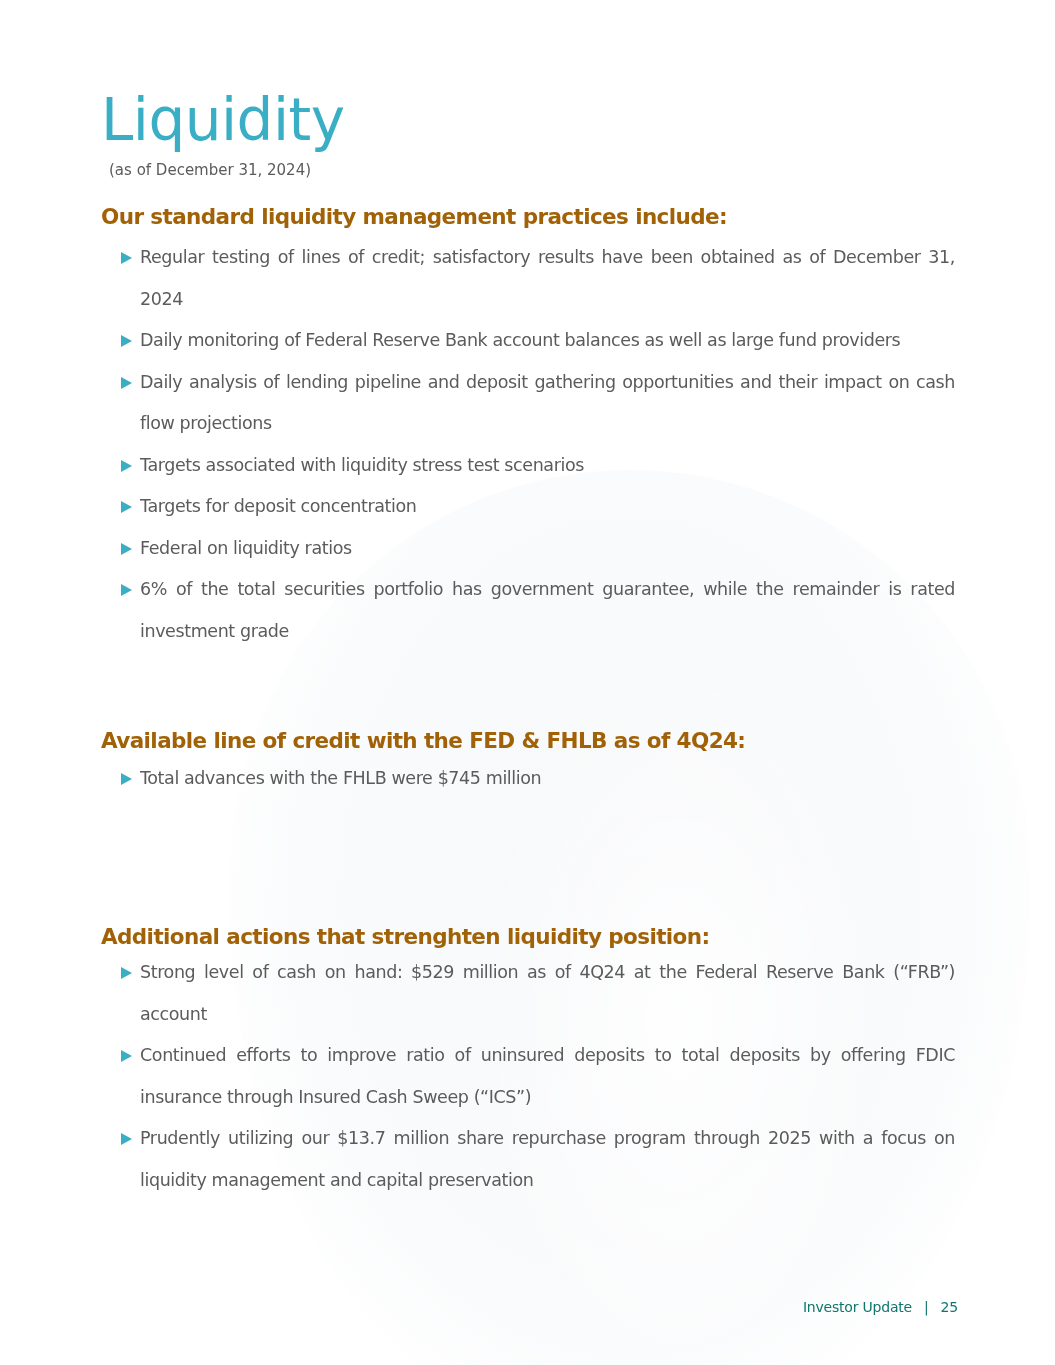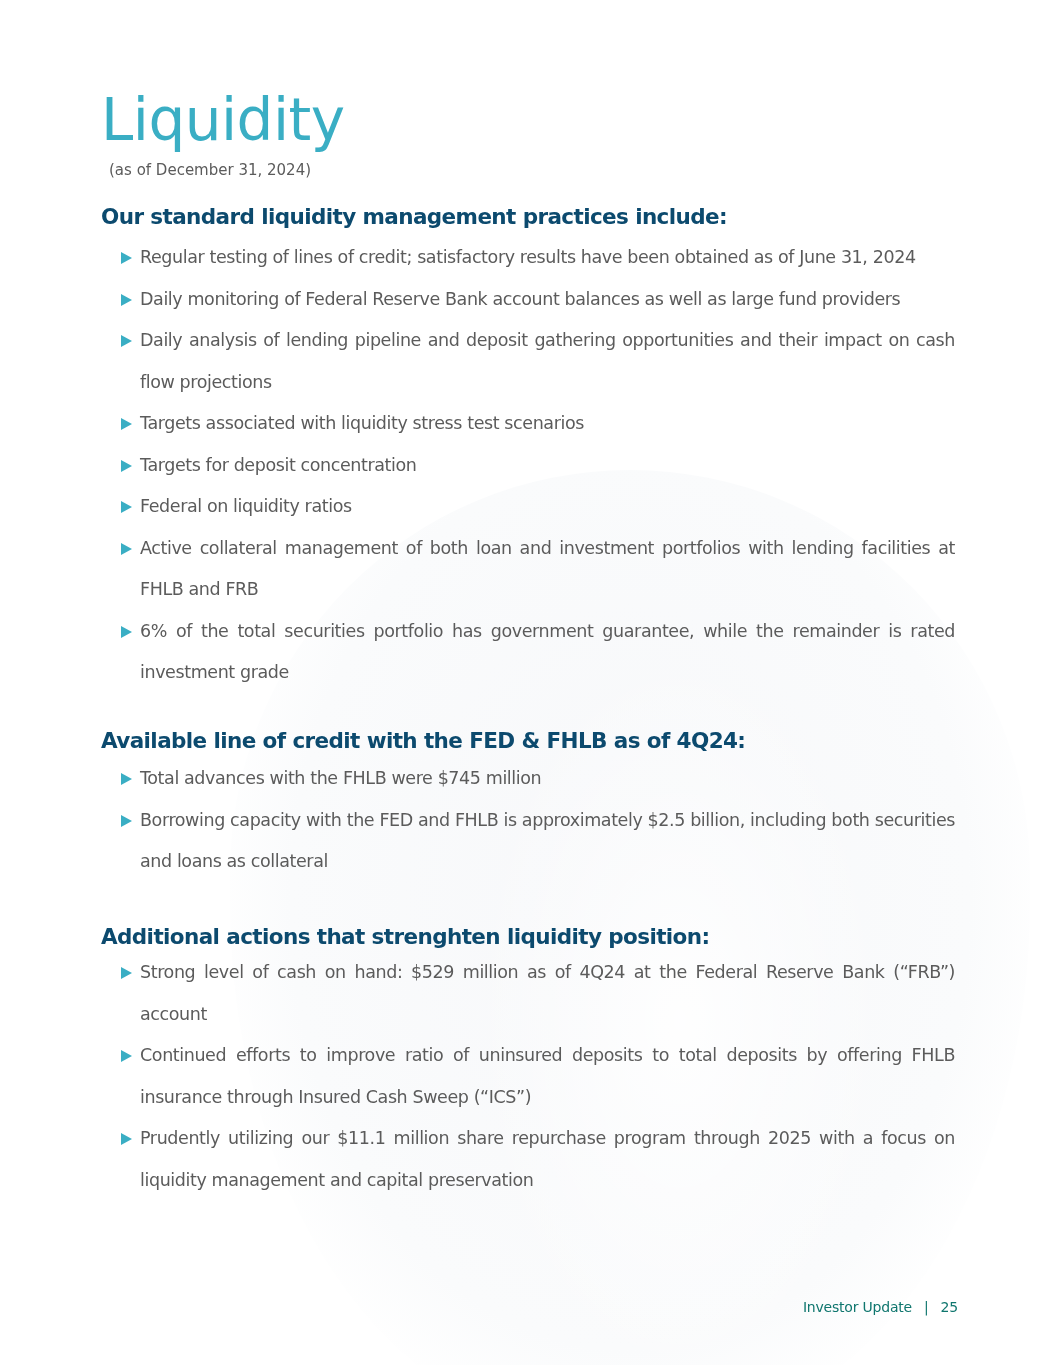--- a/index.html
+++ b/index.html
@@ -26,21 +26,21 @@
       position: absolute; top: 92px; left: 0;
       font-size: 58px; font-weight: normal; color: #3aaec4;
       letter-spacing: -0.5px; margin: 0; line-height: 56px;
     }
     .subtitle {
       position: absolute; top: 151px; left: 0;
       font-size: 15px; color: #5b5b5b; margin: 8px; line-height: 22px;
     }
     .section { position: absolute; left: 0; width: 854px; }
     .section h2 {
-      margin: 0; font-size: 21.5px; font-weight: bold; color: #0c4a6e;
+      margin: 0; font-size: 21.5px; font-weight: bold; color: #a16207;
       letter-spacing: -0.6px; line-height: 30px;
     }
     .bullets { list-style: none; margin: 0; padding: 0; }
     .bullets li {
       position: relative; padding-left: 39px;
       font-size: 17.5px; line-height: 41.5px; color: #5b5b5b;
       letter-spacing: -0.4px; text-align: justify;
     }
     .bullets li .tri {
       position: absolute; left: 20px; top: 15px;
@@ -69,21 +69,21 @@
 
 <div class="page">
   <h1 class="title">Liquidity</h1>
   <p class="subtitle">(as of December 31, 2024)</p>
 
   <div class="section" id="sec1">
     <h2>Our standard liquidity management practices include:</h2>
     <ul class="bullets">
       <li>
           <span class="tri"></span>
-          <span class="txt">Regular testing of lines of credit; satisfactory results have been obtained as of June 31, 2024</span>
+          <span class="txt">Regular testing of lines of credit; satisfactory results have been obtained as of December 31, 2024</span>
         </li>
       <li>
           <span class="tri"></span>
           <span class="txt">Daily monitoring of Federal Reserve Bank account balances as well as large fund providers</span>
         </li>
       <li>
           <span class="tri"></span>
           <span class="txt">Daily analysis of lending pipeline and deposit gathering opportunities and their impact on cash flow projections</span>
         </li>
       <li>
@@ -93,57 +93,49 @@
       <li>
           <span class="tri"></span>
           <span class="txt">Targets for deposit concentration</span>
         </li>
       <li>
           <span class="tri"></span>
           <span class="txt">Federal on liquidity ratios</span>
         </li>
       <li>
           <span class="tri"></span>
-          <span class="txt">Active collateral management of both loan and investment portfolios with lending facilities at FHLB and FRB</span>
-        </li>
-      <li>
-          <span class="tri"></span>
           <span class="txt">6% of the total securities portfolio has government guarantee, while the remainder is rated investment grade</span>
         </li>
     </ul>
   </div>
 
   <div class="section" id="sec2">
     <h2>Available line of credit with the FED &amp; FHLB as of 4Q24:</h2>
     <ul class="bullets">
       <li>
           <span class="tri"></span>
           <span class="txt">Total advances with the FHLB were $745 million</span>
-        </li>
-      <li>
-          <span class="tri"></span>
-          <span class="txt">Borrowing capacity with the FED and FHLB is approximately $2.5 billion, including both securities and loans as collateral</span>
         </li>
     </ul>
   </div>
 
   <div class="section" id="sec3">
     <h2>Additional actions that strenghten liquidity position:</h2>
     <ul class="bullets">
       <li>
           <span class="tri"></span>
           <span class="txt">Strong level of cash on hand: $529 million as of 4Q24 at the Federal Reserve Bank (“FRB”) account</span>
         </li>
       <li>
           <span class="tri"></span>
-          <span class="txt">Continued efforts to improve ratio of uninsured deposits to total deposits by offering FHLB insurance through Insured Cash Sweep (“ICS”)</span>
+          <span class="txt">Continued efforts to improve ratio of uninsured deposits to total deposits by offering FDIC insurance through Insured Cash Sweep (“ICS”)</span>
         </li>
       <li>
           <span class="tri"></span>
-          <span class="txt">Prudently utilizing our $11.1 million share repurchase program through 2025 with a focus on liquidity management and capital preservation</span>
+          <span class="txt">Prudently utilizing our $13.7 million share repurchase program through 2025 with a focus on liquidity management and capital preservation</span>
         </li>
     </ul>
   </div>
 </div>
 
 <div class="footer">
   <span>Investor Update</span><span class="sep">|</span><span>25</span>
 </div>
 
 </body></html>

